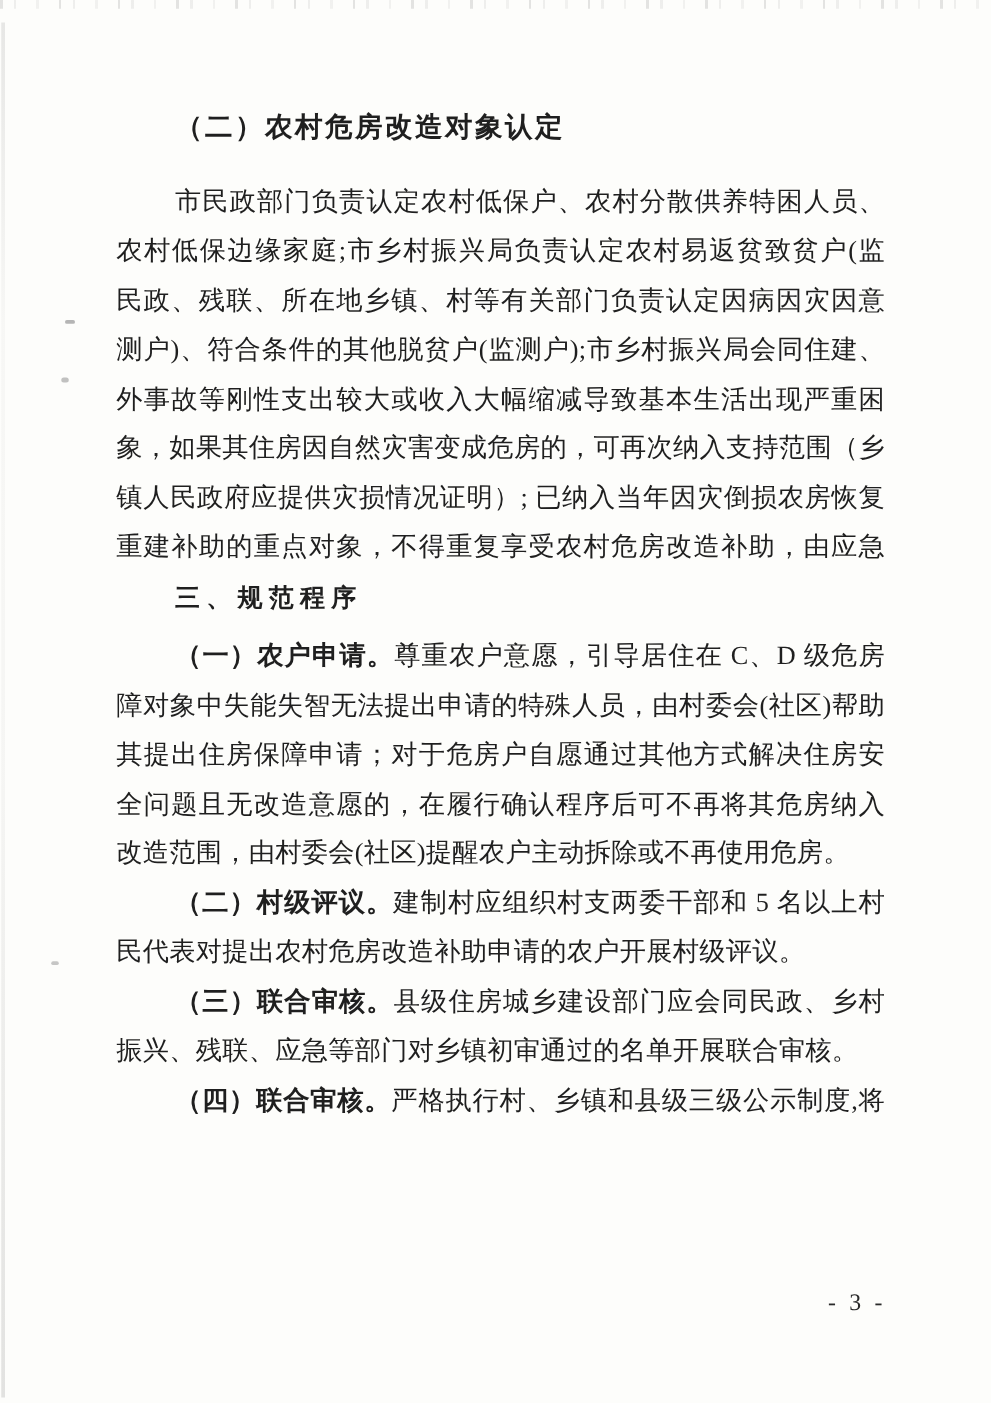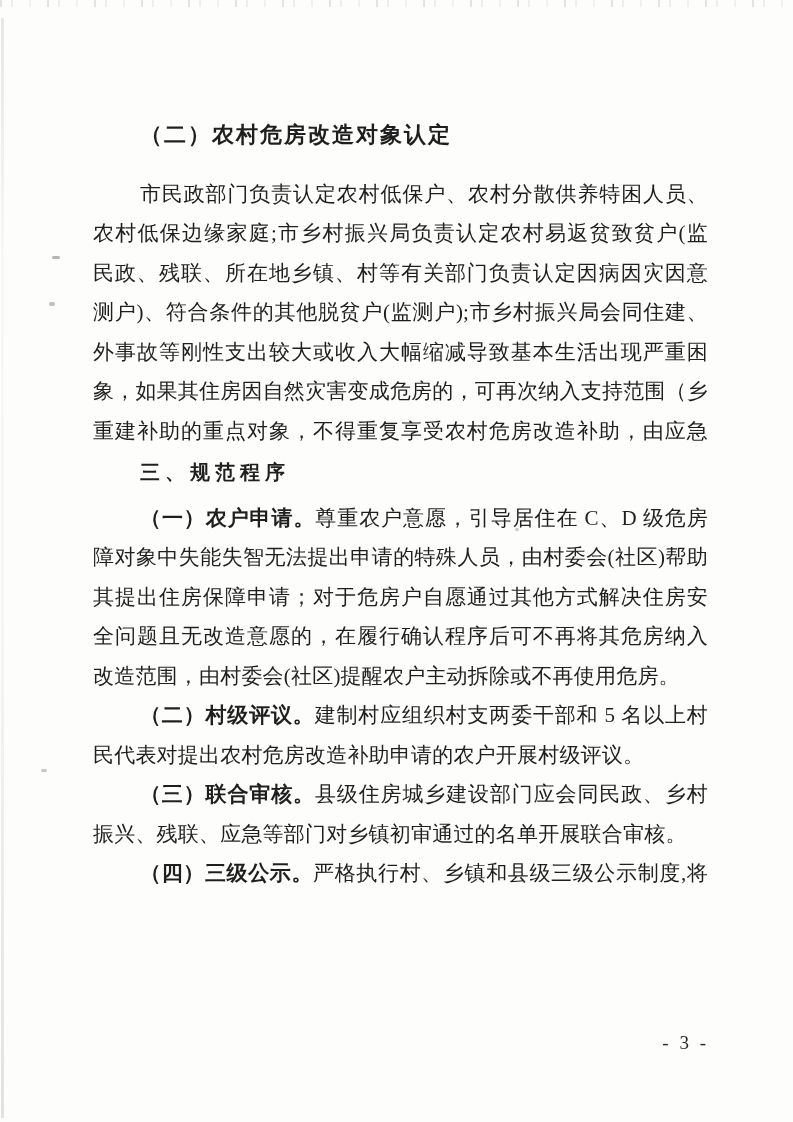--- a/index.html
+++ b/index.html
@@ -32,21 +32,21 @@
     opacity: .55;
   }
   .speck { position: absolute; background: #8f8f8f; border-radius: 2px; }
   .speck.s1 { left: 52px;  top: 256px; width: 8px; height: 3px; opacity: .65; }
   .speck.s2 { left: 49px;  top: 302px; width: 6px; height: 4px; opacity: .55; }
   .speck.s3 { left: 41px;  top: 769px; width: 6px; height: 3px; opacity: .5; }
   .speck.s4 { left: 515px; top: 528px; width: 4px; height: 3px; opacity: .45; }
 
   
   .doc {
-    position: absolute; left: 93px; top: 115px; width: 615px;
+    position: absolute; left: 93px; top: 82px; width: 615px;
   }
   .line {
     font-size: 21px;
     line-height: 39.5px;
     height: 39.5px;
     letter-spacing: 0.2px;
     text-justify: inter-character;
   }
   .indent  { text-indent: 47px; }
   .justify { text-align: justify; text-align-last: justify; }
@@ -90,20 +90,21 @@
   <div class="doc">
 
     <div class="line indent bold-kai">（二）农村危房改造对象认定</div>
 
     <div class="line indent justify m-para">市民政部门负责认定农村低保户、农村分散供养特困人员、</div>
     <div class="line justify">农村低保边缘家庭;市乡村振兴局负责认定农村易返贫致贫户(监</div>
     <div class="line justify">民政、残联、所在地乡镇、村等有关部门负责认定因病因灾因意</div>
     <div class="line justify">测户)、符合条件的其他脱贫户(监测户);市乡村振兴局会同住建、</div>
     <div class="line justify">外事故等刚性支出较大或收入大幅缩减导致基本生活出现严重困</div>
     <div class="line justify">象，如果其住房因自然灾害变成危房的，可再次纳入支持范围（乡</div>
+    <div class="line justify">镇人民政府应提供灾损情况证明）; 已纳入当年因灾倒损农房恢复</div>
     <div class="line justify">重建补助的重点对象，不得重复享受农村危房改造补助，由应急</div>
 
     <div class="line indent heading-hei m-sec">三、规范程序</div>
 
     <div class="line indent justify m-clause">
       <span class="lead">（一）农户申请。</span><span>尊重农户意愿，引导居住在 C、D 级危房</span>
     </div>
     <div class="line justify">障对象中失能失智无法提出申请的特殊人员，由村委会(社区)帮助</div>
     <div class="line justify">其提出住房保障申请；对于危房户自愿通过其他方式解决住房安</div>
     <div class="line justify">全问题且无改造意愿的，在履行确认程序后可不再将其危房纳入</div>
@@ -113,20 +114,20 @@
       <span class="lead">（二）村级评议。</span><span>建制村应组织村支两委干部和 5 名以上村</span>
     </div>
     <div class="line">民代表对提出农村危房改造补助申请的农户开展村级评议。</div>
 
     <div class="line indent justify">
       <span class="lead">（三）联合审核。</span><span>县级住房城乡建设部门应会同民政、乡村</span>
     </div>
     <div class="line">振兴、残联、应急等部门对乡镇初审通过的名单开展联合审核。</div>
 
     <div class="line indent justify">
-      <span class="lead">（四）三级公示。</span><span>严格执行村、乡镇和县级三级公示制度,将</span>
+      <span class="lead">（四）联合审核。</span><span>严格执行村、乡镇和县级三级公示制度,将</span>
     </div>
 
   </div>
 
   <div class="page-number">- 3 -</div>
 
 </div>
 
 </body></html>

